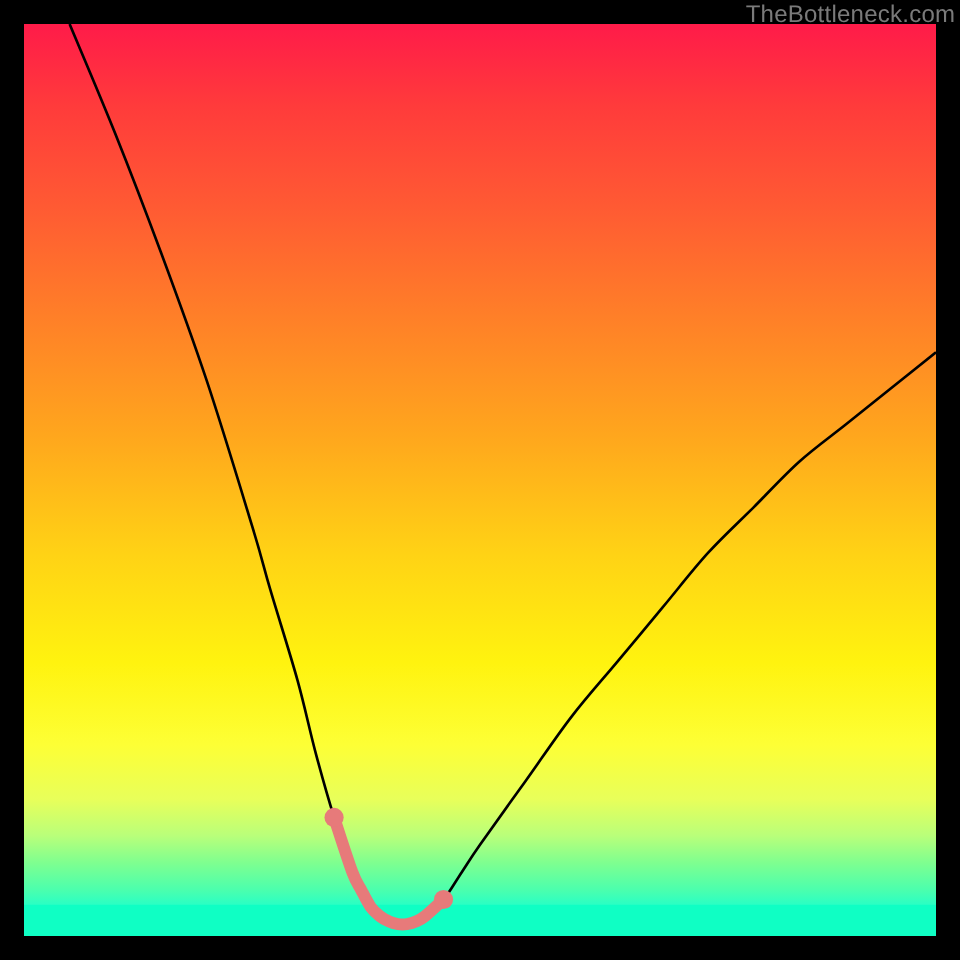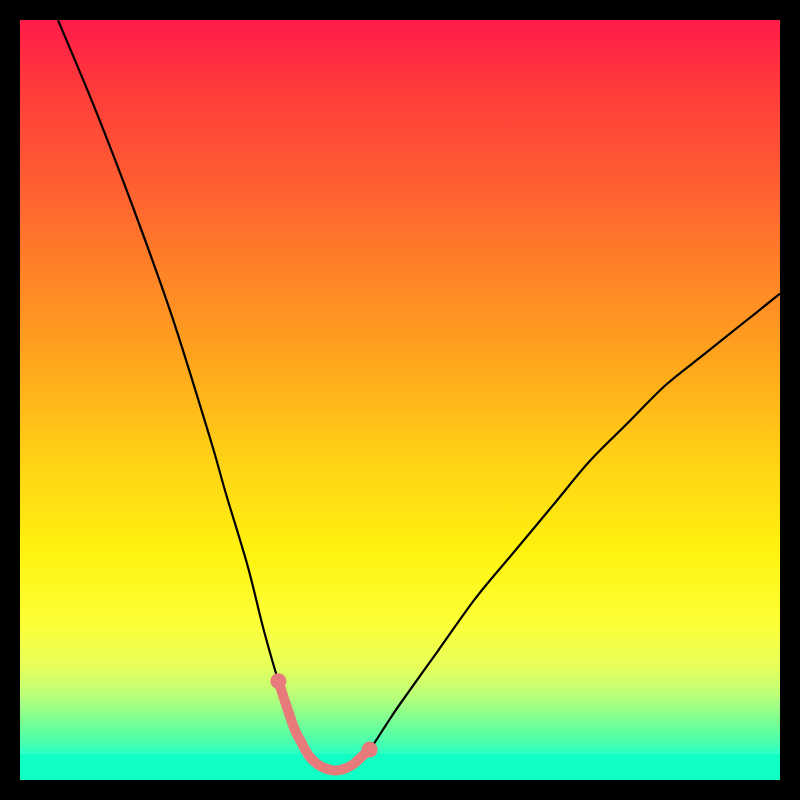--- a/index.html
+++ b/index.html
@@ -80,13 +80,14 @@
     <div class="green-band"></div>
     <svg class="curve-layer" viewBox="0 0 760 760" preserveAspectRatio="none">
       <path id="curve-path" fill="none" stroke="#000000" stroke-width="2.2" d="M38.0,0.0 C44.3,15.2 63.3,59.5 76.0,91.2 C88.7,122.9 101.3,155.8 114.0,190.0 C126.7,224.2 139.3,258.4 152.0,296.4 C164.7,334.4 181.1,388.9 190.0,418.0 C198.9,447.1 198.9,449.7 205.2,471.2 C211.5,492.7 221.7,524.4 228.0,547.2 C234.3,570.0 238.1,589.0 243.2,608.0 C248.3,627.0 253.3,644.7 258.4,661.2 C263.5,677.7 269.8,696.7 273.6,706.8 C277.4,716.9 278.7,717.2 281.2,722.0 C283.7,726.8 286.3,732.1 288.8,735.7 C291.3,739.2 293.9,741.3 296.4,743.3 C298.9,745.3 301.5,746.7 304.0,747.8 C306.5,749.0 309.1,749.7 311.6,750.1 C314.1,750.5 316.7,750.5 319.2,750.1 C321.7,749.7 324.3,749.0 326.8,747.8 C329.3,746.7 330.6,746.3 334.4,743.3 C338.2,740.2 344.5,735.7 349.6,729.6 C354.7,723.5 359.7,714.4 364.8,706.8 C369.9,699.2 371.1,696.7 380.0,684.0 C388.9,671.3 405.3,648.5 418.0,630.8 C430.7,613.1 443.3,594.1 456.0,577.6 C468.7,561.1 481.3,547.2 494.0,532.0 C506.7,516.8 519.3,501.6 532.0,486.4 C544.7,471.2 557.3,454.7 570.0,440.8 C582.7,426.9 595.3,415.5 608.0,402.8 C620.7,390.1 633.3,376.2 646.0,364.8 C658.7,353.4 671.3,344.5 684.0,334.4 C696.7,324.3 709.3,314.1 722.0,304.0 C734.7,293.9 753.7,278.7 760.0,273.6"></path>
       <path id="marker-path" fill="none" stroke="#e77a7a" stroke-width="10" stroke-linecap="round" stroke-linejoin="round" d="M258.4,661.2 C260.9,668.8 269.8,696.7 273.6,706.8 C277.4,716.9 278.7,717.2 281.2,722.0 C283.7,726.8 286.3,732.1 288.8,735.7 C291.3,739.2 293.9,741.3 296.4,743.3 C298.9,745.3 301.5,746.7 304.0,747.8 C306.5,749.0 309.1,749.7 311.6,750.1 C314.1,750.5 316.7,750.5 319.2,750.1 C321.7,749.7 324.3,749.0 326.8,747.8 C329.3,746.7 330.6,746.3 334.4,743.3 C338.2,740.2 347.1,731.9 349.6,729.6"></path>
       <g id="marker-dots">
           <circle cx="258.4" cy="661.2" r="8" fill="#e77a7a"></circle>
           <circle cx="349.6" cy="729.6" r="8" fill="#e77a7a"></circle>
         </g>
     </svg>
   </div>
+  <div class="watermark">TheBottleneck.com</div>
 </div>
 
 </body></html>

